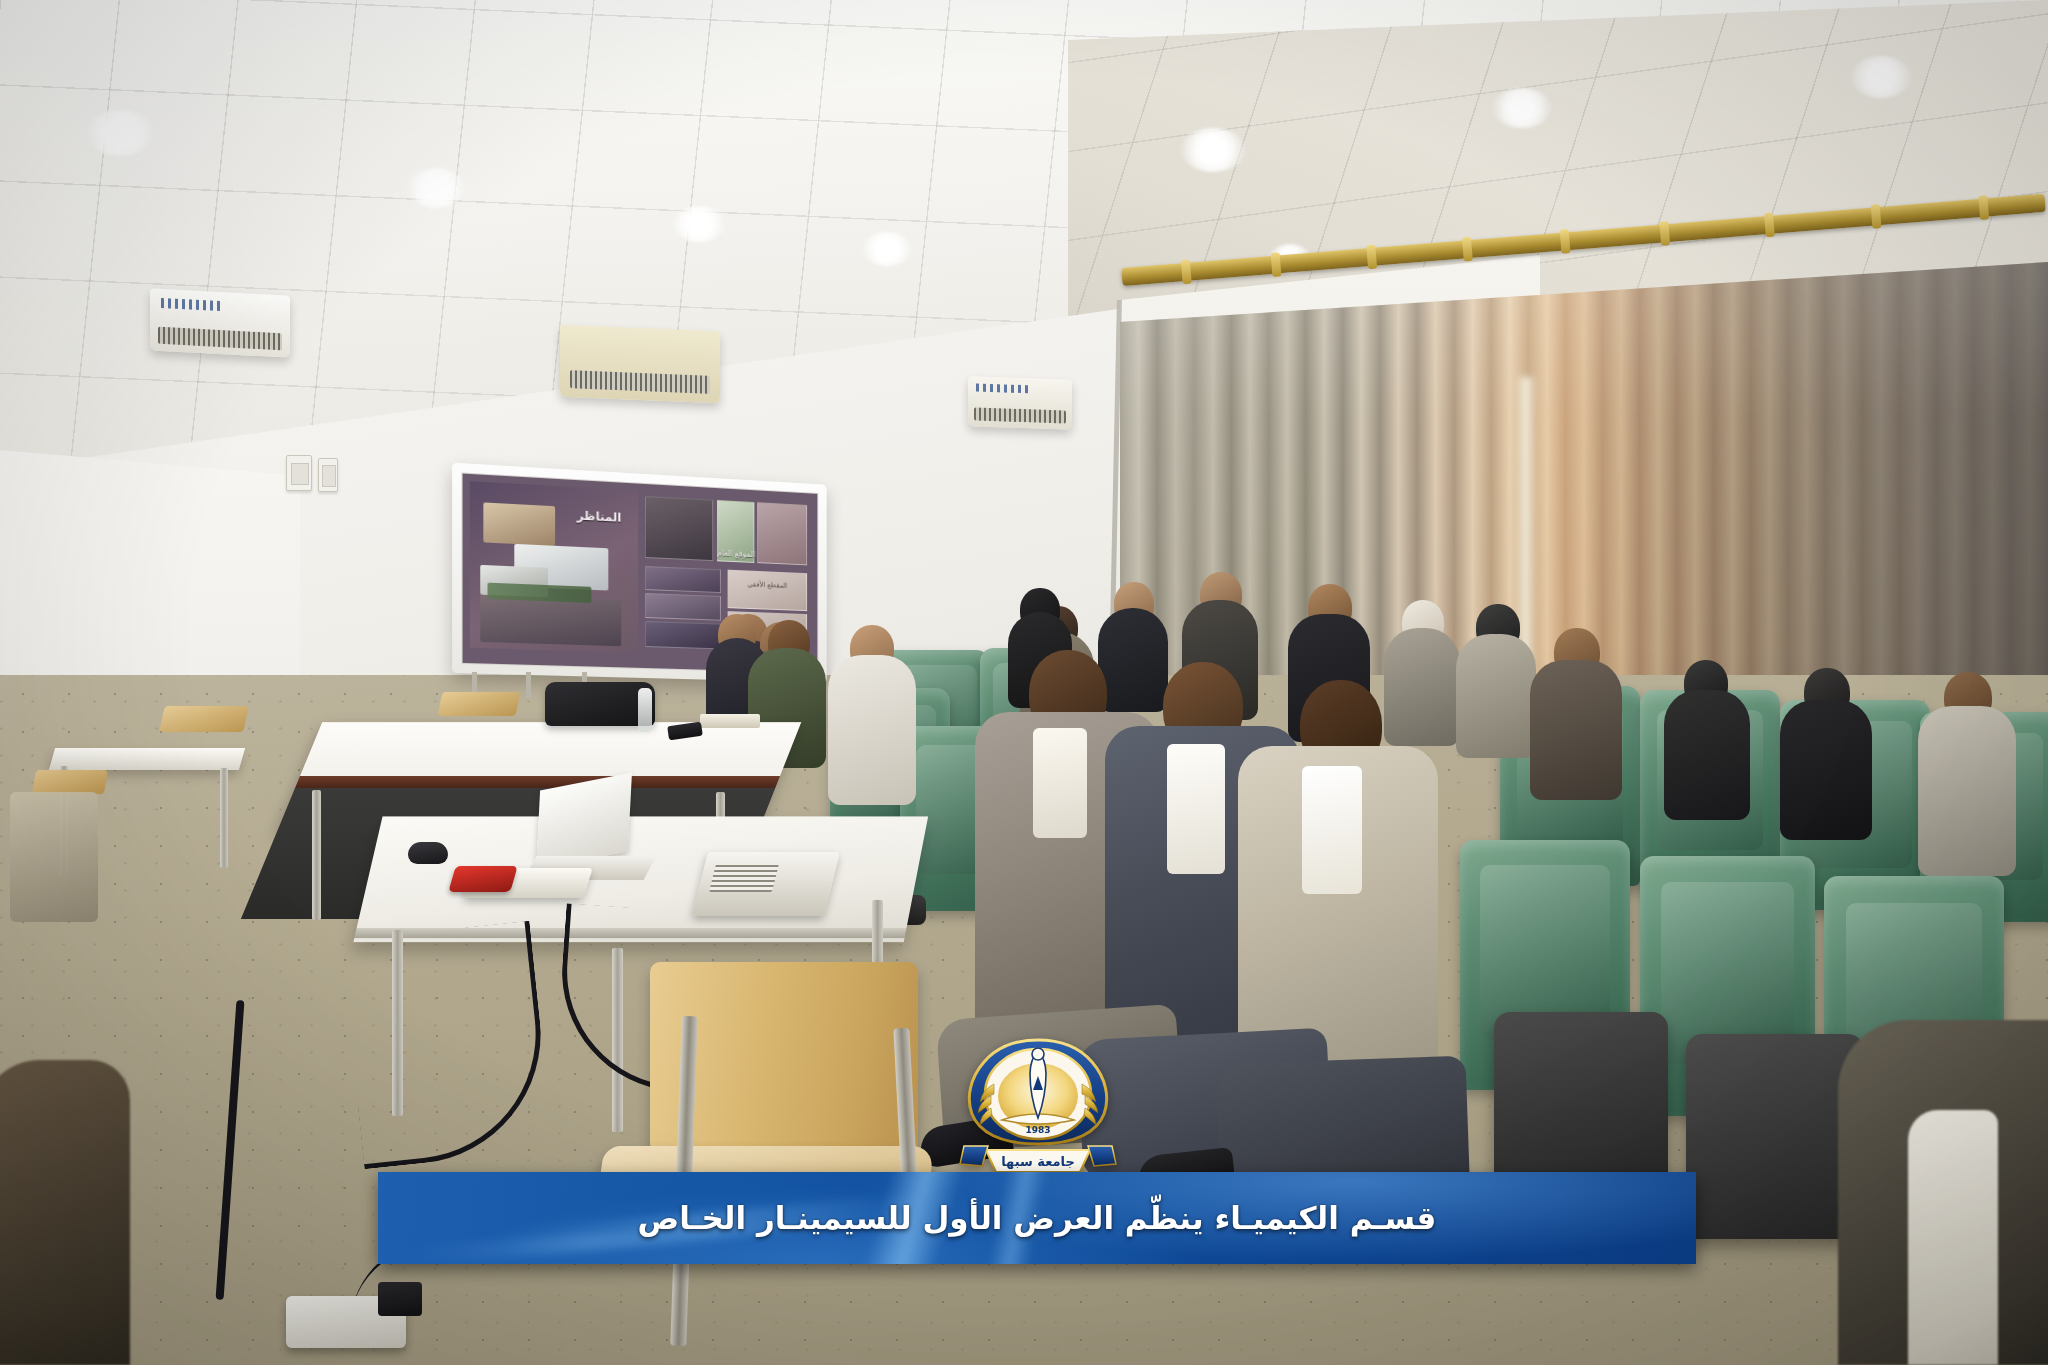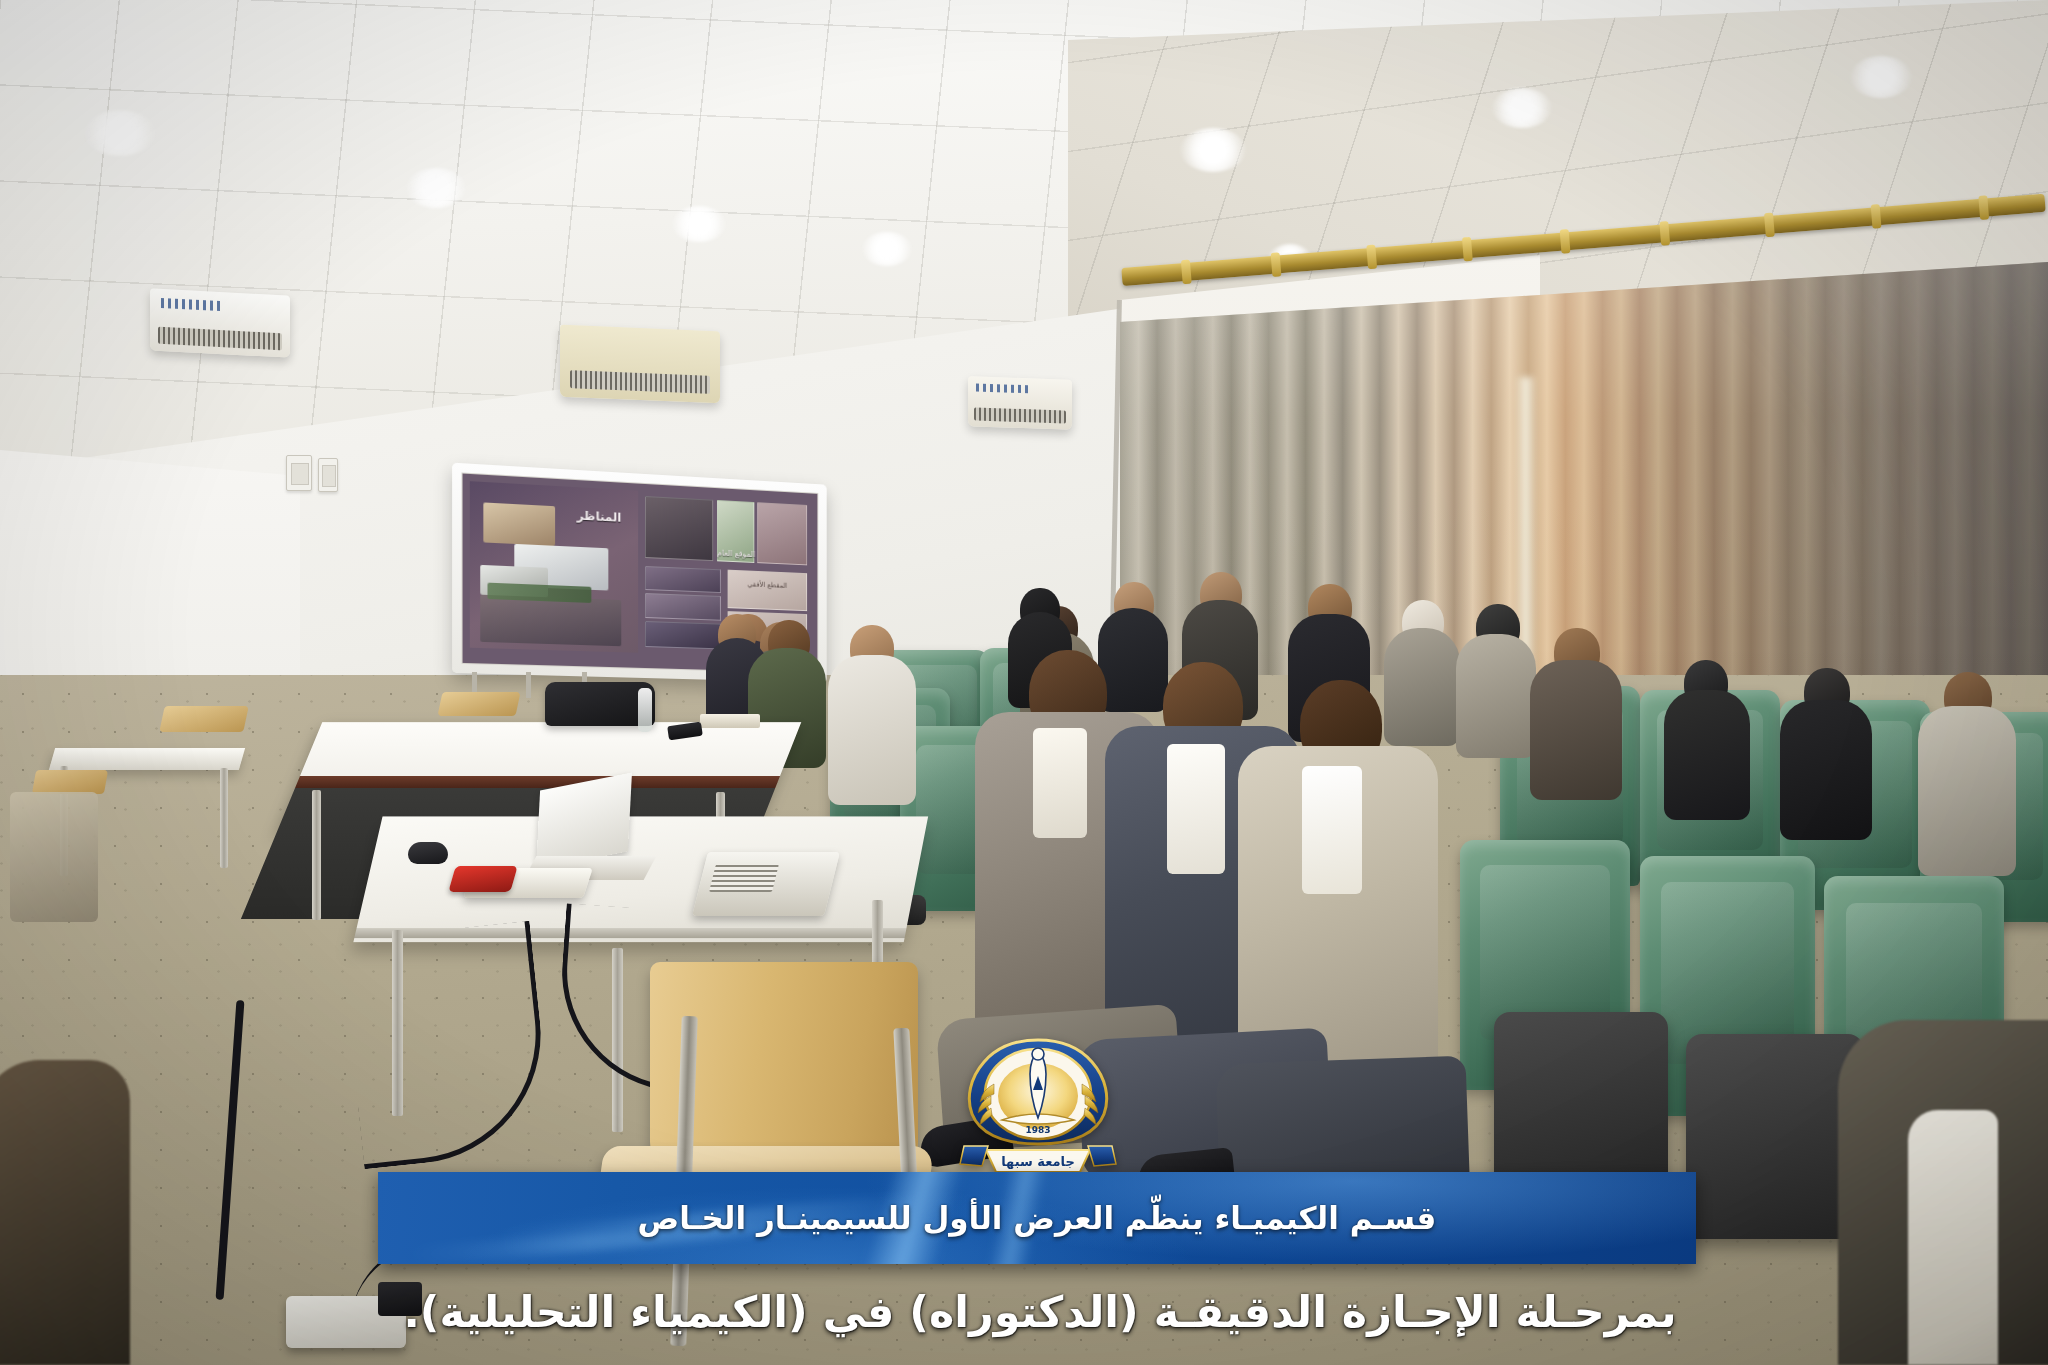--- a/index.html
+++ b/index.html
@@ -600,15 +600,14 @@
   </div>
 
   <div class="banner">
     <div class="swoosh" style="left:500px; top:-70px; width:70px; height:240px; transform:rotate(16deg);"></div>
     <div class="swoosh" style="left:620px; top:-80px; width:40px; height:250px; transform:rotate(11deg); opacity:.7;"></div>
     <div class="swoosh" style="left:120px; top:40px;  width:420px; height:26px; transform:rotate(-5deg); opacity:.45;"></div>
     <div class="swoosh" style="left:30px;  top:62px;  width:360px; height:18px; transform:rotate(-4deg); opacity:.35;"></div>
     <div class="banner-text">قسـم الكيميـاء ينظّم العرض الأول للسيمينـار الخـاص</div>
   </div>
 
-  <div class="subtitle">بمرحـلة الإجـازة الدقيقـة (الدكتوراه) في (الكيمياء التحليلية).</div>
 
 </div>
 
 </body></html>

